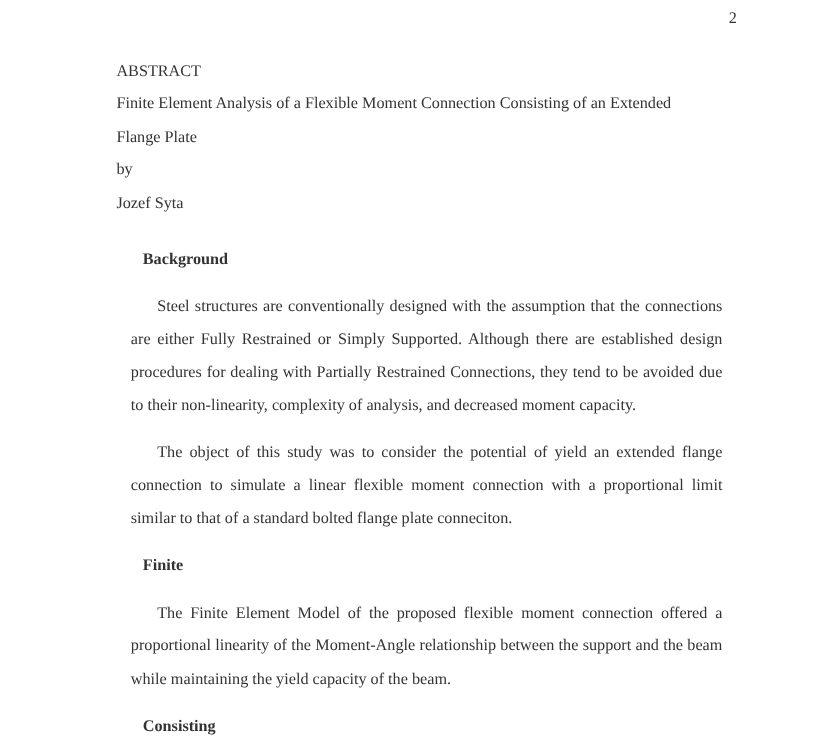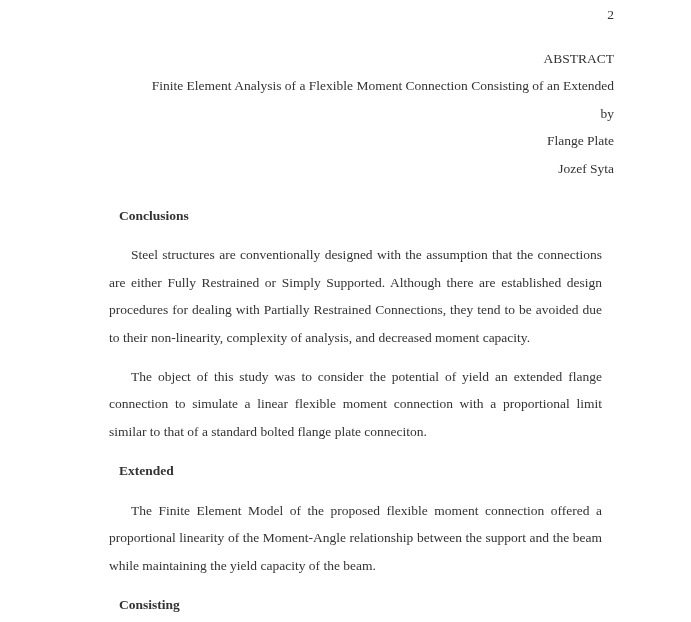--- a/index.html
+++ b/index.html
@@ -21,21 +21,21 @@
     position: absolute;
     top: 6px;
     right: 77px;
     font-size: 13.5px;
     line-height: 18px;
   }
   .front-matter {
     margin-left: 97px;
     width: 517px;
     padding-top: 45px;
-    text-align: right;
+    text-align: left;
     line-height: 27.4px;
   }
   .body-text {
     margin-left: 97px;
     width: 517px;
     margin-top: 20px;
     line-height: 27.4px;
   }
   .section-heading {
     font-weight: bold;
@@ -51,31 +51,31 @@
 </head>
 <body>
 
 <div class="page">
 
   <div class="page-number">2</div>
 
   <div class="front-matter">
     <div class="fm-line">ABSTRACT</div>
     <div class="fm-line">Finite Element Analysis of a Flexible Moment Connection Consisting of an Extended</div>
+    <div class="fm-line">Flange Plate</div>
     <div class="fm-line">by</div>
-    <div class="fm-line">Flange Plate</div>
     <div class="fm-line">Jozef Syta</div>
   </div>
 
   <div class="body-text">
 
-    <div class="section-heading">Conclusions</div>
+    <div class="section-heading">Background</div>
     <p class="para">Steel structures are conventionally designed with the assumption that the connections are either Fully Restrained or Simply Supported. Although there are established design procedures for dealing with Partially Restrained Connections, they tend to be avoided due to their non-linearity, complexity of analysis, and decreased moment capacity.</p>
     <p class="para">The object of this study was to consider the potential of yield an extended flange connection to simulate a linear flexible moment connection with a proportional limit similar to that of a standard bolted flange plate conneciton.</p>
 
-    <div class="section-heading">Extended</div>
+    <div class="section-heading">Finite</div>
     <p class="para">The Finite Element Model of the proposed flexible moment connection offered a proportional linearity of the Moment-Angle relationship between the support and the beam while maintaining the yield capacity of the beam.</p>
 
     <div class="section-heading">Consisting</div>
 
   </div>
 
 </div>
 
 </body></html>

